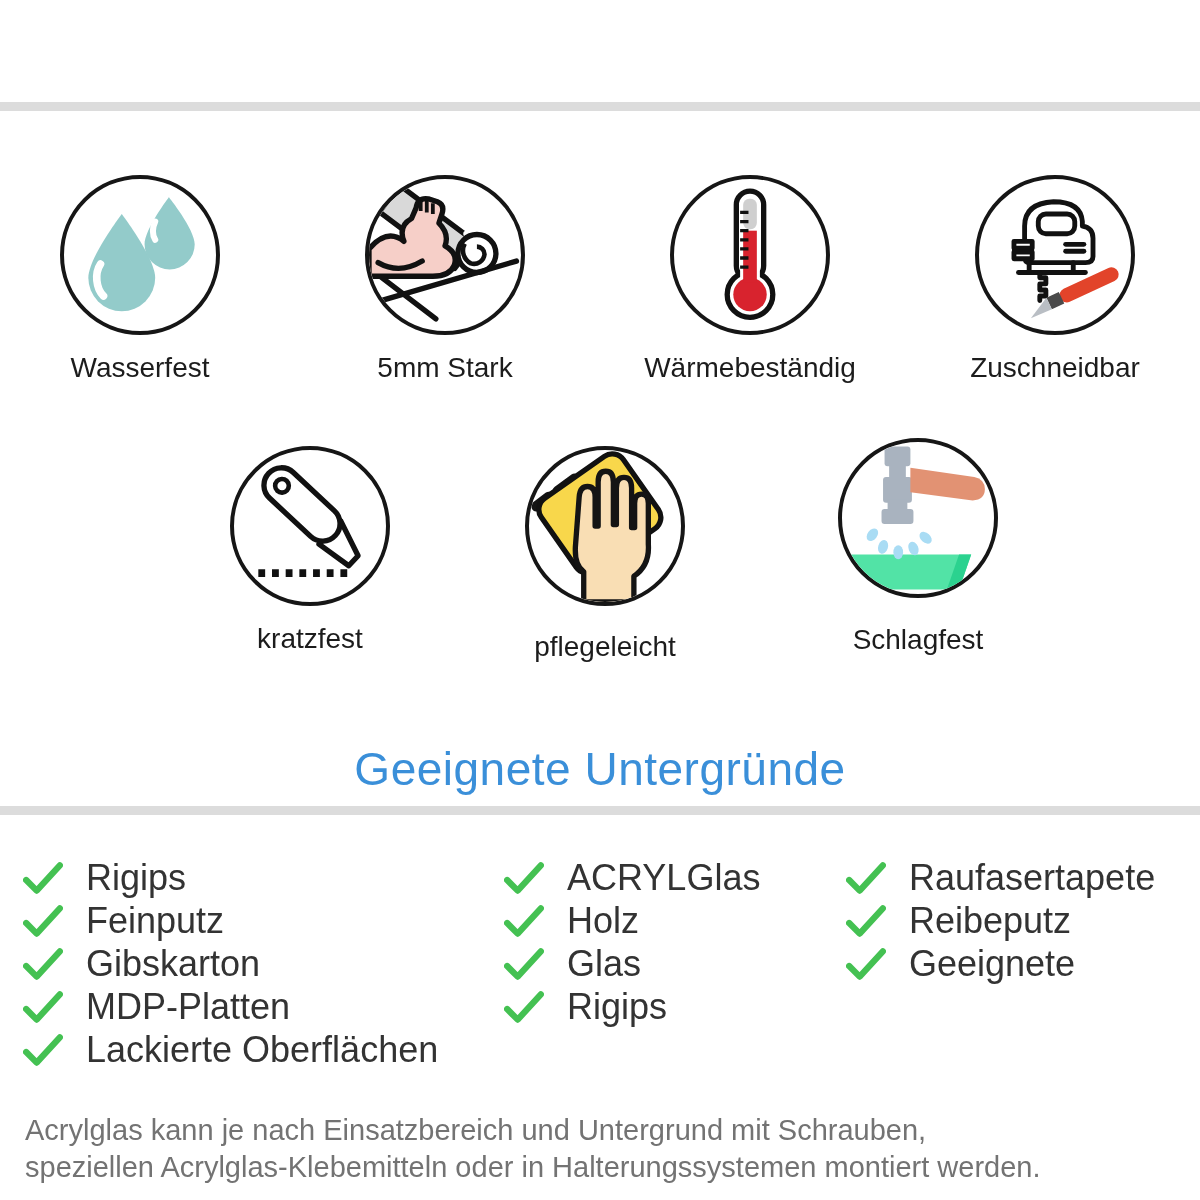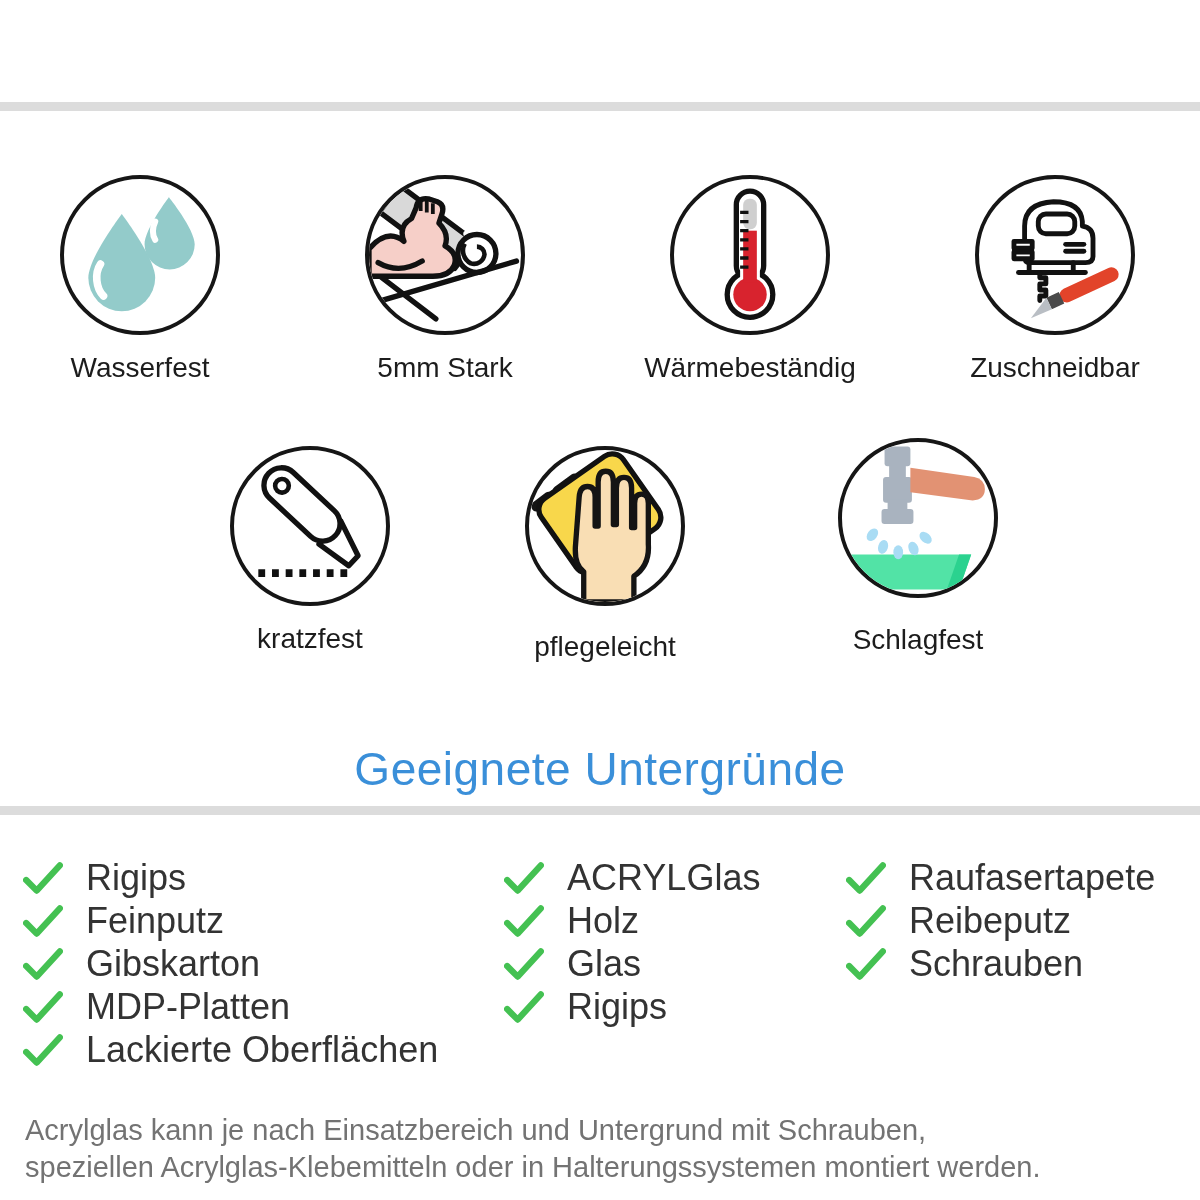--- a/index.html
+++ b/index.html
@@ -233,21 +233,21 @@
     <div class="check-row">
       <svg viewBox="0 0 38 30">
           <path d="M3 17 L13 27 L35 3" stroke="#44c152" stroke-width="6" fill="none" stroke-linecap="round" stroke-linejoin="round"></path>
         </svg>
       <span>Reibeputz</span>
     </div>
     <div class="check-row">
       <svg viewBox="0 0 38 30">
           <path d="M3 17 L13 27 L35 3" stroke="#44c152" stroke-width="6" fill="none" stroke-linecap="round" stroke-linejoin="round"></path>
         </svg>
-      <span>Schrauben</span>
+      <span>Geeignete</span>
     </div>
   </div>
 
   <div class="footer">
     <div>Acrylglas kann je nach Einsatzbereich und Untergrund mit Schrauben,</div>
     <div>speziellen Acrylglas-Klebemitteln oder in Halterungssystemen montiert werden.</div>
   </div>
 
 </div>
 

